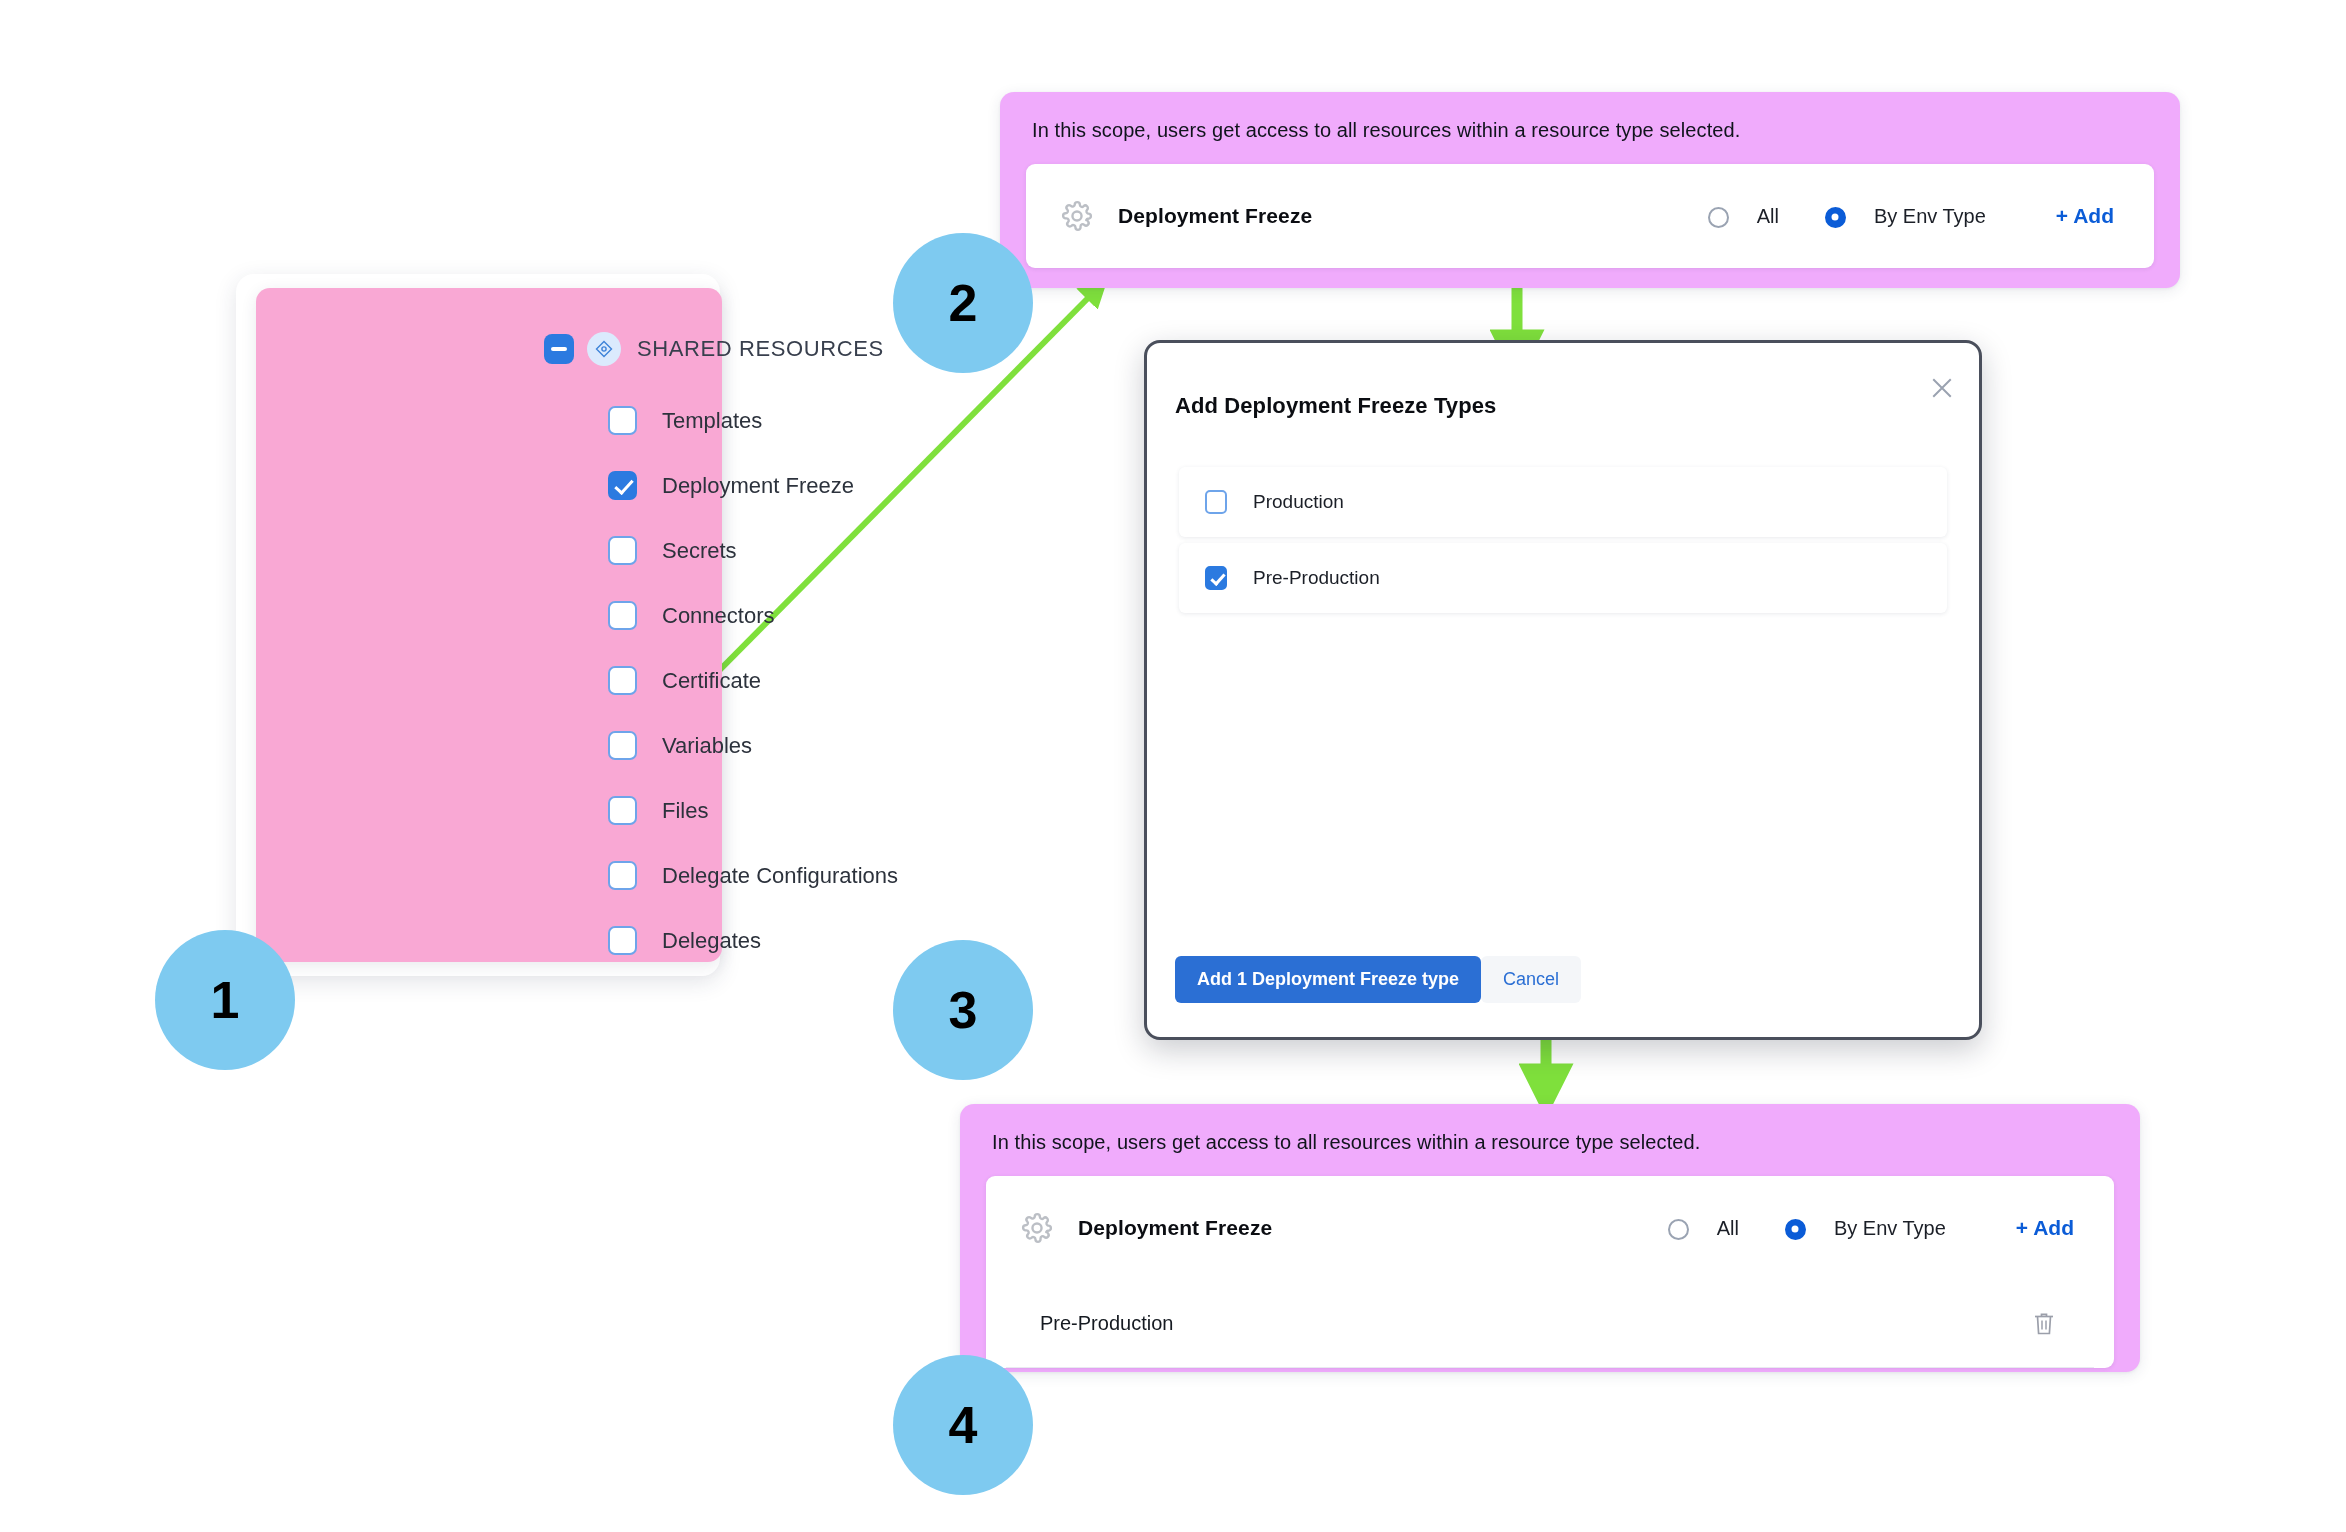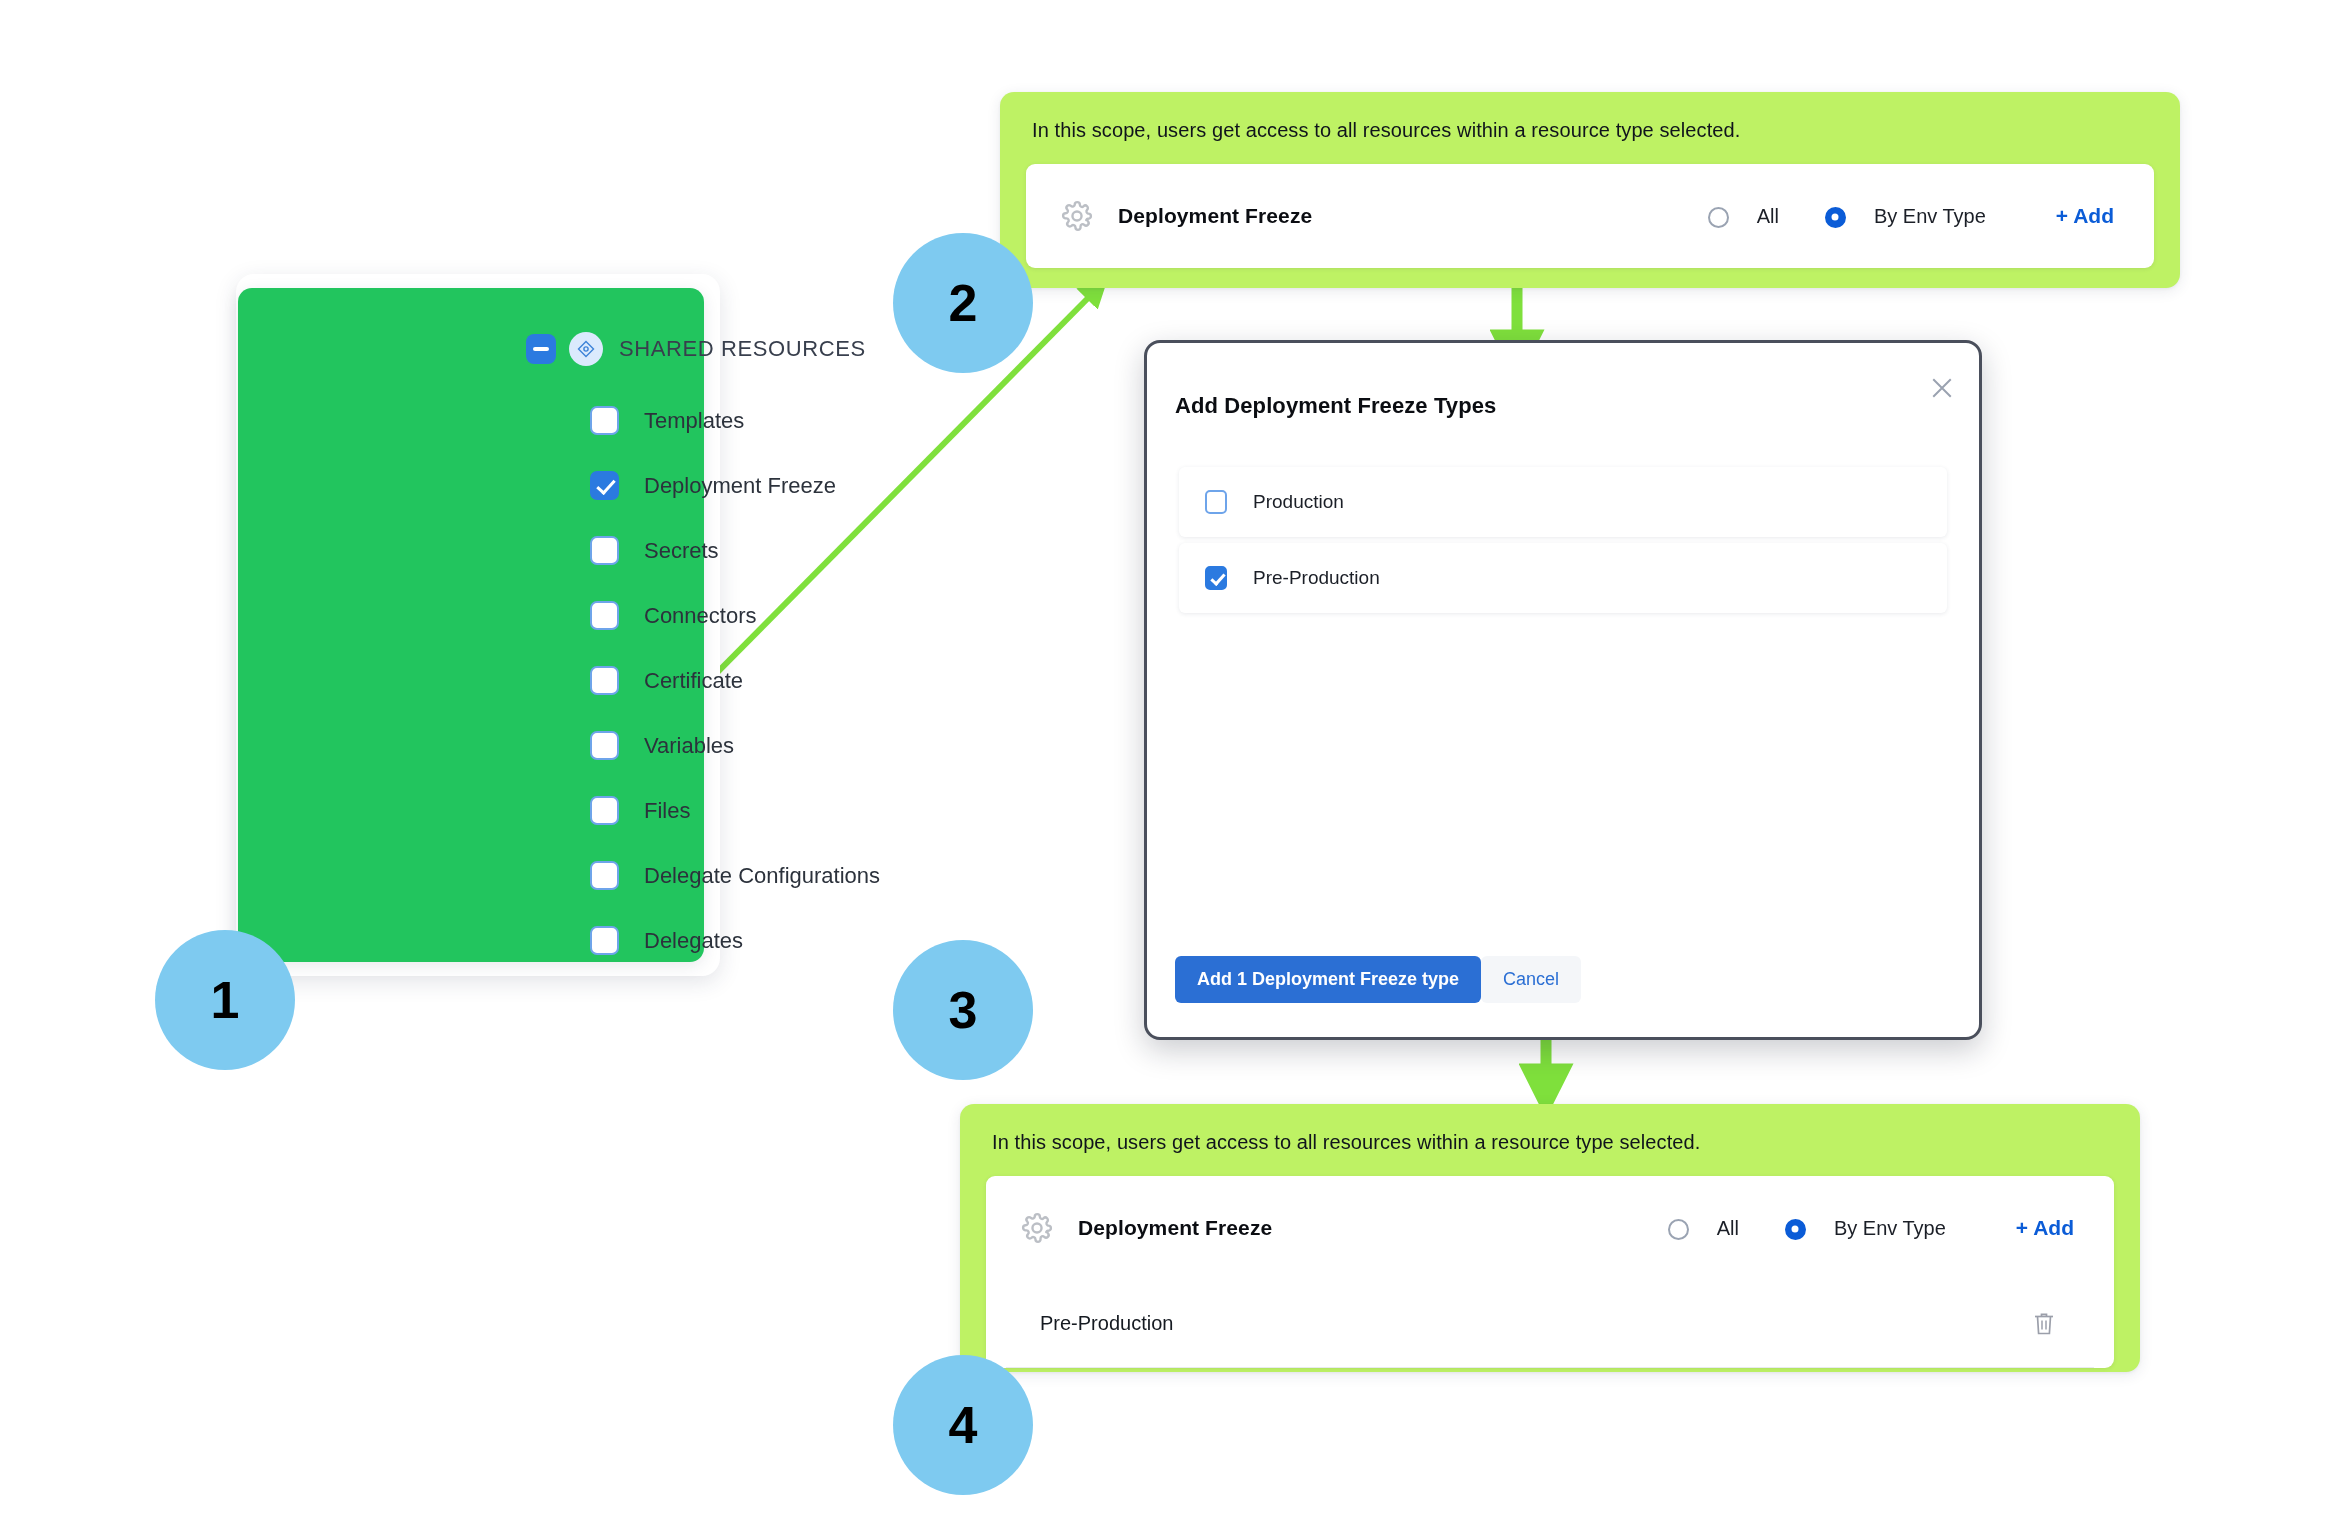--- a/index.html
+++ b/index.html
@@ -8,21 +8,21 @@
     height: 1532px;
     background: #ffffff;
     font-family: "Liberation Sans", sans-serif;
     overflow: hidden;
   }
   #stage { position: relative; width: 2346px; height: 1532px; }
 
   
   .panel {
     position: absolute;
-    background: #bef264;
+    background: #f0abfc;
     border-radius: 14px;
     box-shadow: 0 3px 14px rgba(40,50,80,0.10), 0 1px 3px rgba(40,50,80,0.06);
   }
   .panel .hint {
     font-size: 20px;
     color: #10141c;
     padding: 26px 32px 0 32px;
     line-height: 1.2;
     letter-spacing: .1px;
   }
@@ -77,22 +77,22 @@
 
   
   #tree-shadow {
     position: absolute;
     left: 236px; top: 274px; width: 484px; height: 702px;
     background: #ffffff; border-radius: 18px;
     box-shadow: 0 6px 22px rgba(40,50,80,0.13);
   }
   #tree-panel {
     position: absolute;
-    left: 238px; top: 288px; width: 466px; height: 674px;
-    background: #22c55e; border-radius: 14px;
+    left: 256px; top: 288px; width: 466px; height: 674px;
+    background: #f9a8d4; border-radius: 14px;
     box-shadow: 0 4px 16px rgba(40,50,80,0.10);
     padding: 44px 0 0 0;
   }
   .tree-head { display: flex; align-items: center; padding-left: 288px; }
   .tree-head-inner { display: flex; align-items: center; }
   .minus-box {
     width: 30px; height: 30px; border-radius: 8px; background: #2b7ae0;
     position: relative; flex: 0 0 30px;
   }
   .minus-box::after {

